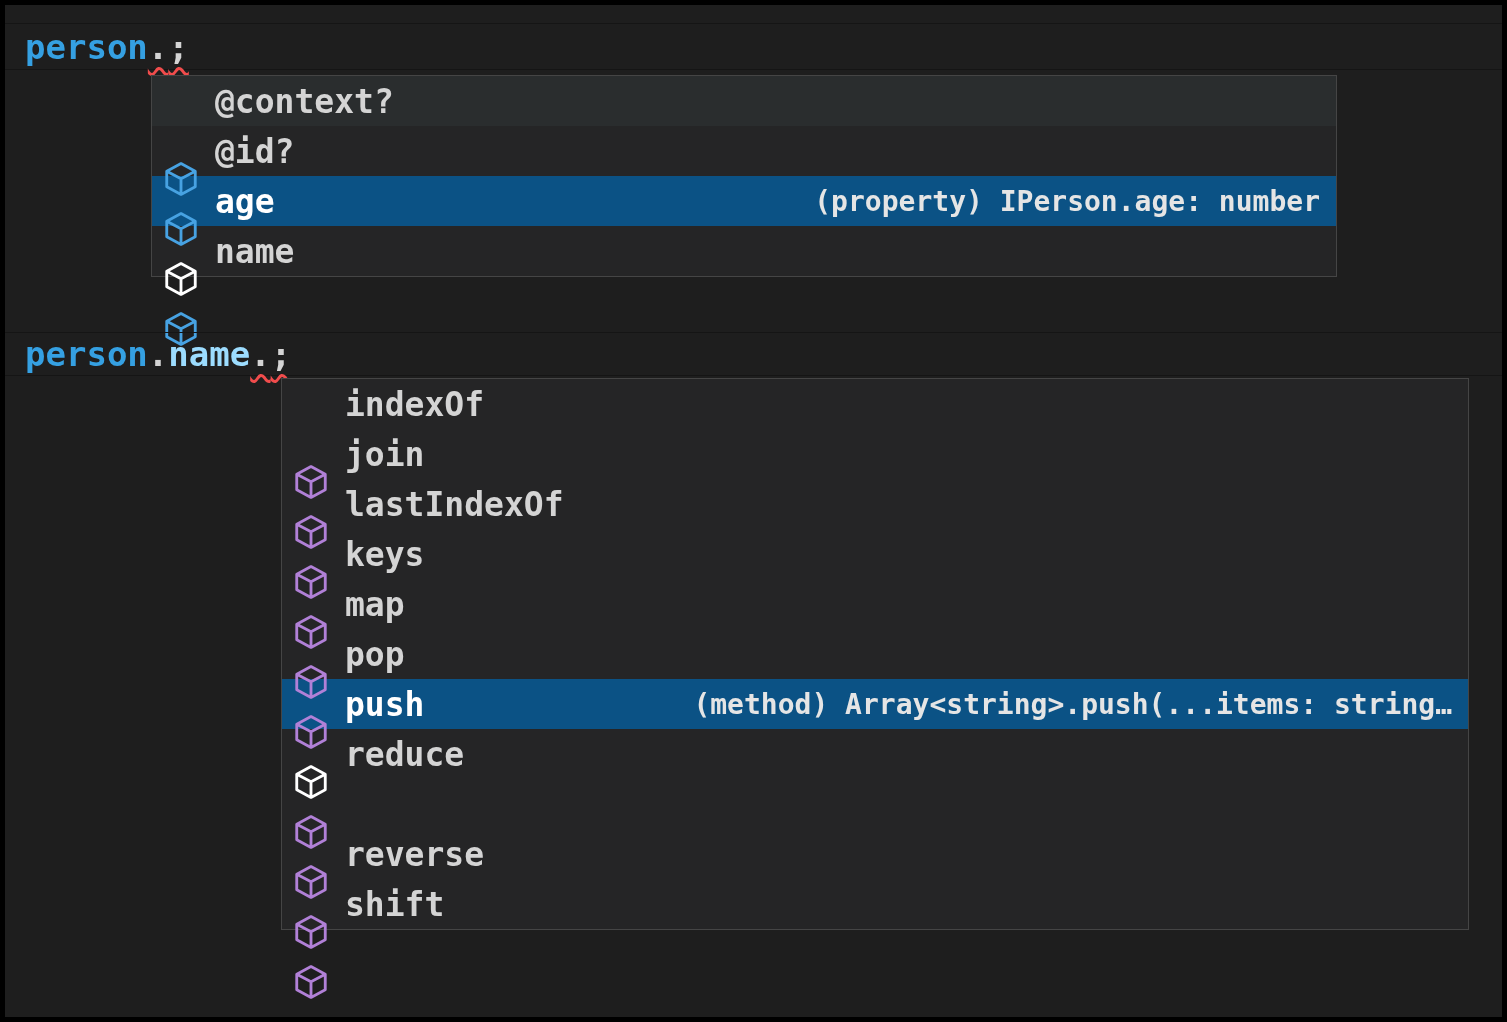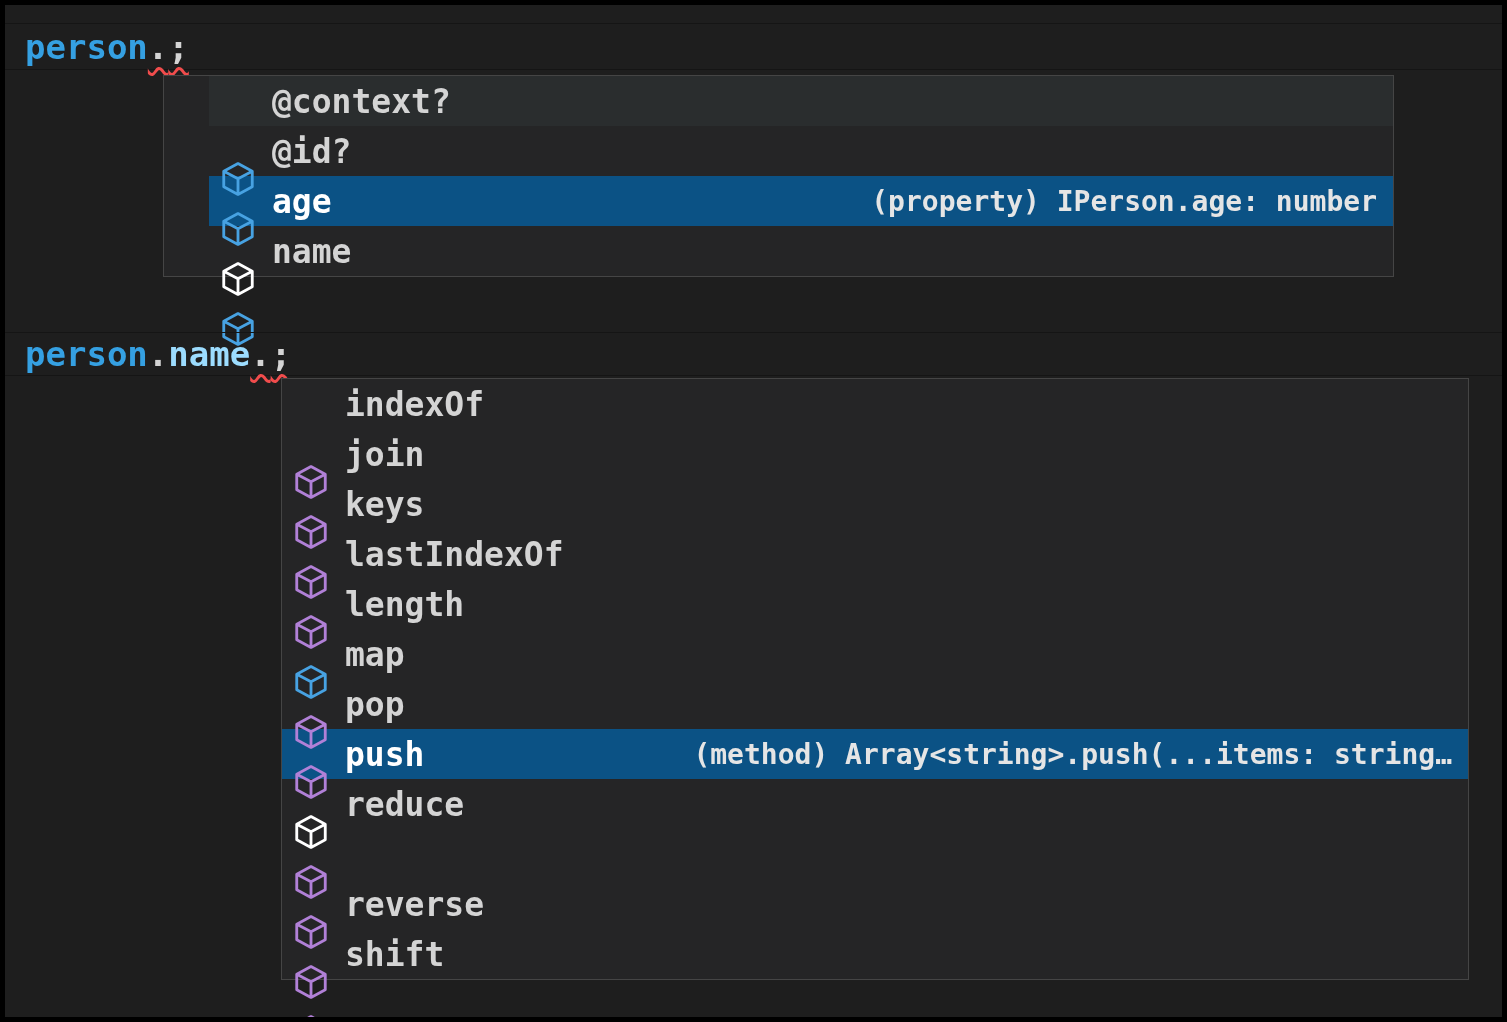--- a/index.html
+++ b/index.html
@@ -37,21 +37,21 @@
     text-decoration-skip-ink:none;
   }
 
   
   .suggest {
     position:absolute;
     background:#252526;
     border:1px solid #454545;
     box-sizing:content-box;
   }
-  #suggest1 { left:158px; top:70px;  width:1184px;padding-left:45px; }
+  #suggest1 { left:146px; top:70px;  width:1184px; }
   #suggest2 { left:276px; top:373px; width:1186px; }
 
   .row {
     height:50px;
     display:flex; align-items:center;
     padding:0 16px 0 10px;
     font-size:33px; font-weight:bold;
     color:#d4d4d4;
     white-space:pre;
     cursor:default;
@@ -150,39 +150,30 @@
       </span>
       <span class="label">join</span>
       <span class="detail"></span>
     </div>
     <div class="row">
       <span class="sym-icon method">
         <svg viewBox="0 0 16 16">
             <path d="M8 1.5 L14 4.7 L14 11.3 L8 14.5 L2 11.3 L2 4.7 Z M2 4.7 L8 7.9 L14 4.7 M8 7.9 L8 14.5" fill="none" stroke="currentColor" stroke-width="1.2" stroke-linejoin="round"></path>
           </svg>
       </span>
+      <span class="label">lastIndexOf</span>
+      <span class="detail"></span>
+    </div>
+    <div class="row">
+      <span class="sym-icon method">
+        <svg viewBox="0 0 16 16">
+            <path d="M8 1.5 L14 4.7 L14 11.3 L8 14.5 L2 11.3 L2 4.7 Z M2 4.7 L8 7.9 L14 4.7 M8 7.9 L8 14.5" fill="none" stroke="currentColor" stroke-width="1.2" stroke-linejoin="round"></path>
+          </svg>
+      </span>
       <span class="label">keys</span>
-      <span class="detail"></span>
-    </div>
-    <div class="row">
-      <span class="sym-icon method">
-        <svg viewBox="0 0 16 16">
-            <path d="M8 1.5 L14 4.7 L14 11.3 L8 14.5 L2 11.3 L2 4.7 Z M2 4.7 L8 7.9 L14 4.7 M8 7.9 L8 14.5" fill="none" stroke="currentColor" stroke-width="1.2" stroke-linejoin="round"></path>
-          </svg>
-      </span>
-      <span class="label">lastIndexOf</span>
-      <span class="detail"></span>
-    </div>
-    <div class="row">
-      <span class="sym-icon property">
-        <svg viewBox="0 0 16 16">
-            <path d="M8 1.5 L14 4.7 L14 11.3 L8 14.5 L2 11.3 L2 4.7 Z M2 4.7 L8 7.9 L14 4.7 M8 7.9 L8 14.5" fill="none" stroke="currentColor" stroke-width="1.2" stroke-linejoin="round"></path>
-          </svg>
-      </span>
-      <span class="label">length</span>
       <span class="detail"></span>
     </div>
     <div class="row">
       <span class="sym-icon method">
         <svg viewBox="0 0 16 16">
             <path d="M8 1.5 L14 4.7 L14 11.3 L8 14.5 L2 11.3 L2 4.7 Z M2 4.7 L8 7.9 L14 4.7 M8 7.9 L8 14.5" fill="none" stroke="currentColor" stroke-width="1.2" stroke-linejoin="round"></path>
           </svg>
       </span>
       <span class="label">map</span>
       <span class="detail"></span>

